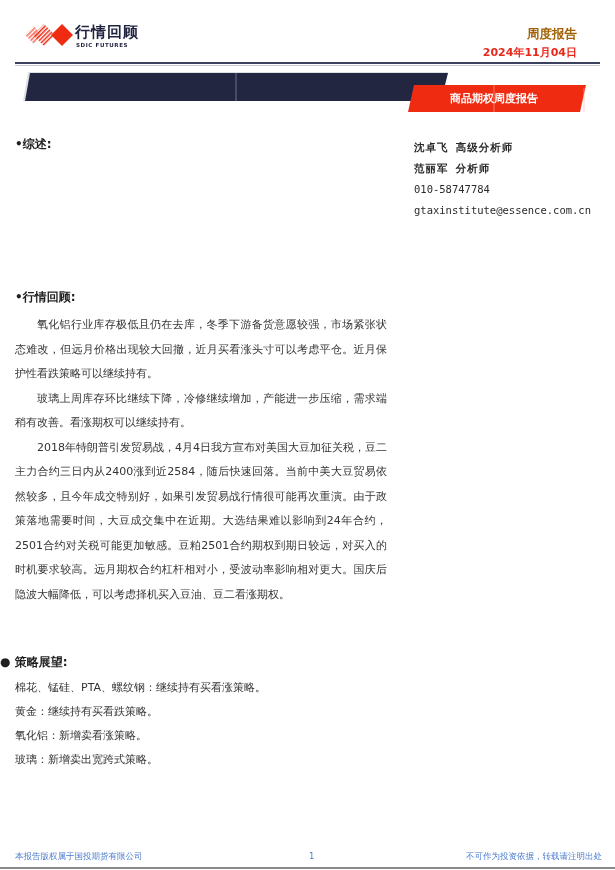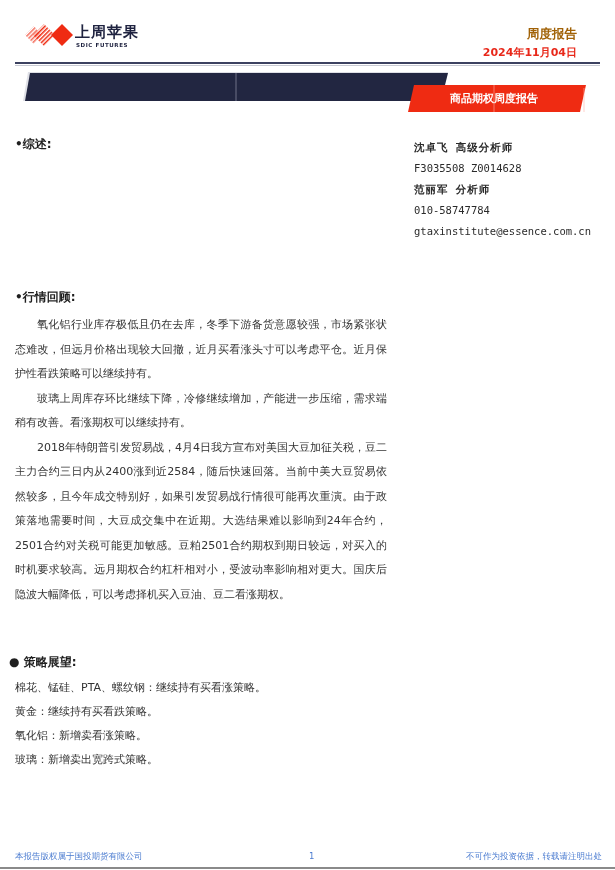--- a/index.html
+++ b/index.html
@@ -50,21 +50,21 @@
   <svg class="logo-mark" viewBox="0 0 48 22">
     <defs>
       <pattern id="hatch" width="3" height="3" patternUnits="userSpaceOnUse" patternTransform="rotate(45)">
         <rect width="1.5" height="3" fill="#ef2b12"></rect>
       </pattern>
     </defs>
     <polygon points="8,11 19,0 30,11 19,22" fill="url(#hatch)"></polygon>
     <polygon points="0,11 9,2 16,11 9,20" fill="url(#hatch)" opacity="0.7"></polygon>
     <polygon points="26,11 37,0 48,11 37,22" fill="#ef2b12"></polygon>
   </svg>
-  <span class="logo-cn">上周苹果</span>
+  <span class="logo-cn">行情回顾</span>
   <span class="logo-en">SDIC FUTURES</span>
 </div>
 
 <div class="abs report-type">周度报告</div>
 <div class="abs report-date">2024年11月04日</div>
 
 <div class="abs top-rule"></div>
 <div class="abs top-rule2"></div>
 
 <svg class="abs navy-band" viewBox="0 0 425 29" preserveAspectRatio="none">
@@ -84,31 +84,30 @@
 <div class="abs" style="left:15px; top:160px;">
 </div>
 
 <div class="abs section-title" style="left:15px; top:289px;">•行情回顾:</div>
 <div class="abs" style="left:15px; top:313px;">
   <p class="para" style="margin:0;">氧化铝行业库存极低且仍在去库，冬季下游备货意愿较强，市场紧张状态难改，但远月价格出现较大回撤，近月买看涨头寸可以考虑平仓。近月保护性看跌策略可以继续持有。</p>
   <p class="para" style="margin:0;">玻璃上周库存环比继续下降，冷修继续增加，产能进一步压缩，需求端稍有改善。看涨期权可以继续持有。</p>
   <p class="para" style="margin:0;">2018年特朗普引发贸易战，4月4日我方宣布对美国大豆加征关税，豆二主力合约三日内从2400涨到近2584，随后快速回落。当前中美大豆贸易依然较多，且今年成交特别好，如果引发贸易战行情很可能再次重演。由于政策落地需要时间，大豆成交集中在近期。大选结果难以影响到24年合约，2501合约对关税可能更加敏感。豆粕2501合约期权到期日较远，对买入的时机要求较高。远月期权合约杠杆相对小，受波动率影响相对更大。国庆后隐波大幅降低，可以考虑择机买入豆油、豆二看涨期权。</p>
 </div>
 
-<div class="abs section-title" style="left:9px; top:654px;">● 策略展望:</div>
+<div class="abs section-title" style="left:0; top:654px;">● 策略展望:</div>
 <div class="abs" style="left:15px; top:676px;">
   <div class="strat-line">棉花、锰硅、PTA、螺纹钢：继续持有买看涨策略。</div>
   <div class="strat-line">黄金：继续持有买看跌策略。</div>
   <div class="strat-line">氧化铝：新增卖看涨策略。</div>
   <div class="strat-line">玻璃：新增卖出宽跨式策略。</div>
 </div>
 
 <div class="abs" style="left:414px; top:141px;">
   <div class="analyst analyst-name" style="height:21px;">沈卓飞 高级分析师</div>
-  <div class="analyst" style="height:21px;">F3035508 Z0014628</div>
   <div class="analyst analyst-name" style="height:21px;">范丽军 分析师</div>
   <div class="analyst" style="height:21px;">010-58747784</div>
   <div class="analyst" style="height:21px;">gtaxinstitute@essence.com.cn</div>
 </div>
 
 <div class="abs footer-text" style="left:15px;">本报告版权属于国投期货有限公司</div>
 <div class="abs footer-text" style="left:309px;">1</div>
 <div class="abs footer-text" style="right:13px;">不可作为投资依据，转载请注明出处</div>
 <div class="abs bottom-rule"></div>
 

